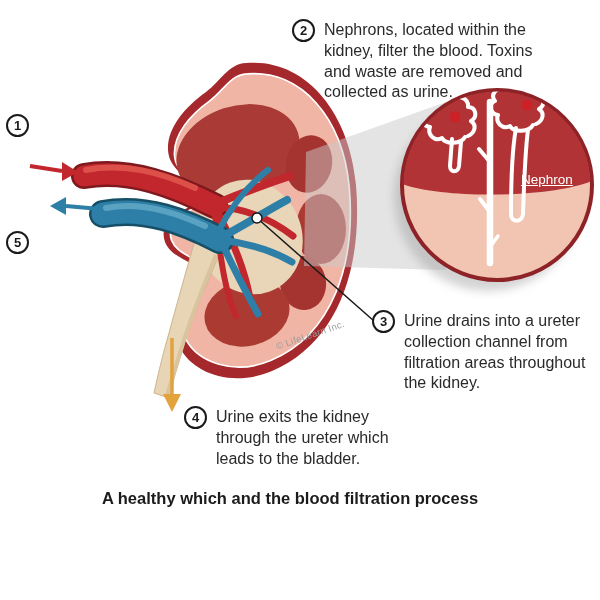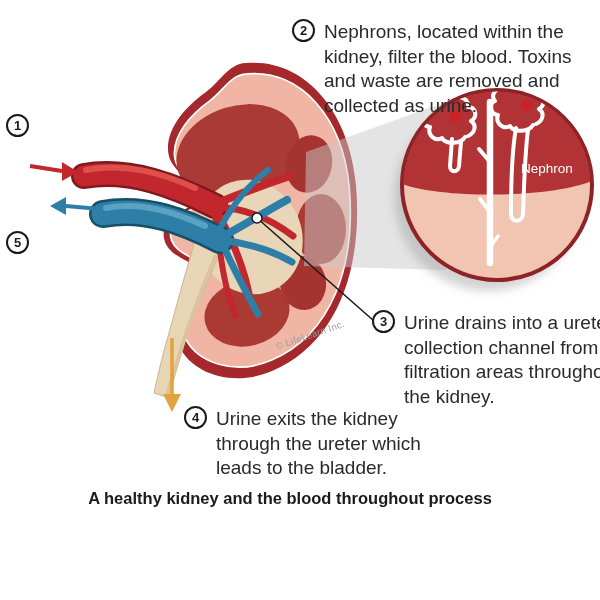--- a/index.html
+++ b/index.html
@@ -4,26 +4,26 @@
 <style>
   html,body{margin:0;padding:0;}
   body{width:600px;height:600px;background:#ffffff;position:relative;overflow:hidden;
        font-family:"Liberation Sans", sans-serif;color:#2a2a2a;}
   .stage{position:absolute;inset:0;}
   svg.art{position:absolute;left:0;top:0;z-index:1;}
   .callout{position:absolute;display:flex;align-items:flex-start;z-index:2;}
   .badge{flex:0 0 auto;width:19px;height:19px;border:2px solid #1a1a1a;border-radius:50%;
          background:#fff;display:flex;align-items:center;justify-content:center;
          font-weight:bold;font-size:13px;color:#1a1a1a;margin-top:-1px;}
-  .ctext{margin-left:9px;font-size:19px;line-height:1.3;white-space:pre;color:#2a2a2a;}
+  .ctext{margin-left:9px;font-size:16px;line-height:1.3;white-space:pre;color:#2a2a2a;}
   .title{position:absolute;top:489px;left:0;width:580px;text-align:center;
          font-size:16.5px;font-weight:bold;color:#1b1b1b;z-index:2;}
   .credit{position:absolute;left:276px;top:341px;font-size:9.5px;color:#9b9b9b;
           transform:rotate(-19deg);transform-origin:left center;z-index:2;letter-spacing:.3px;}
-  .inset-label{position:absolute;left:521px;top:161px;font-size:13.5px;color:#ffffff;z-index:2;}
+  .inset-label{position:absolute;left:521px;top:172px;font-size:13.5px;color:#ffffff;z-index:2;text-decoration:underline;}
 </style>
 </head>
 <body>
 
 <div class="stage">
 
   <svg class="art" width="600" height="600" viewBox="0 0 600 600">
     <defs>
       <clipPath id="insetClip">
           <circle cx="497" cy="185" r="93.5"></circle>
@@ -149,15 +149,15 @@
 through the ureter which
 leads to the bladder.</span>
   </div>
 
   <div class="callout" style="left:6px;top:232px;">
     <span class="badge">5</span>
   </div>
 
   <div class="credit">© LifeLearn Inc.</div>
 
-  <div class="title">A healthy kidney and the blood throughout process</div>
+  <div class="title">A healthy which and the blood filtration process</div>
 
 </div>
 
 </body></html>

